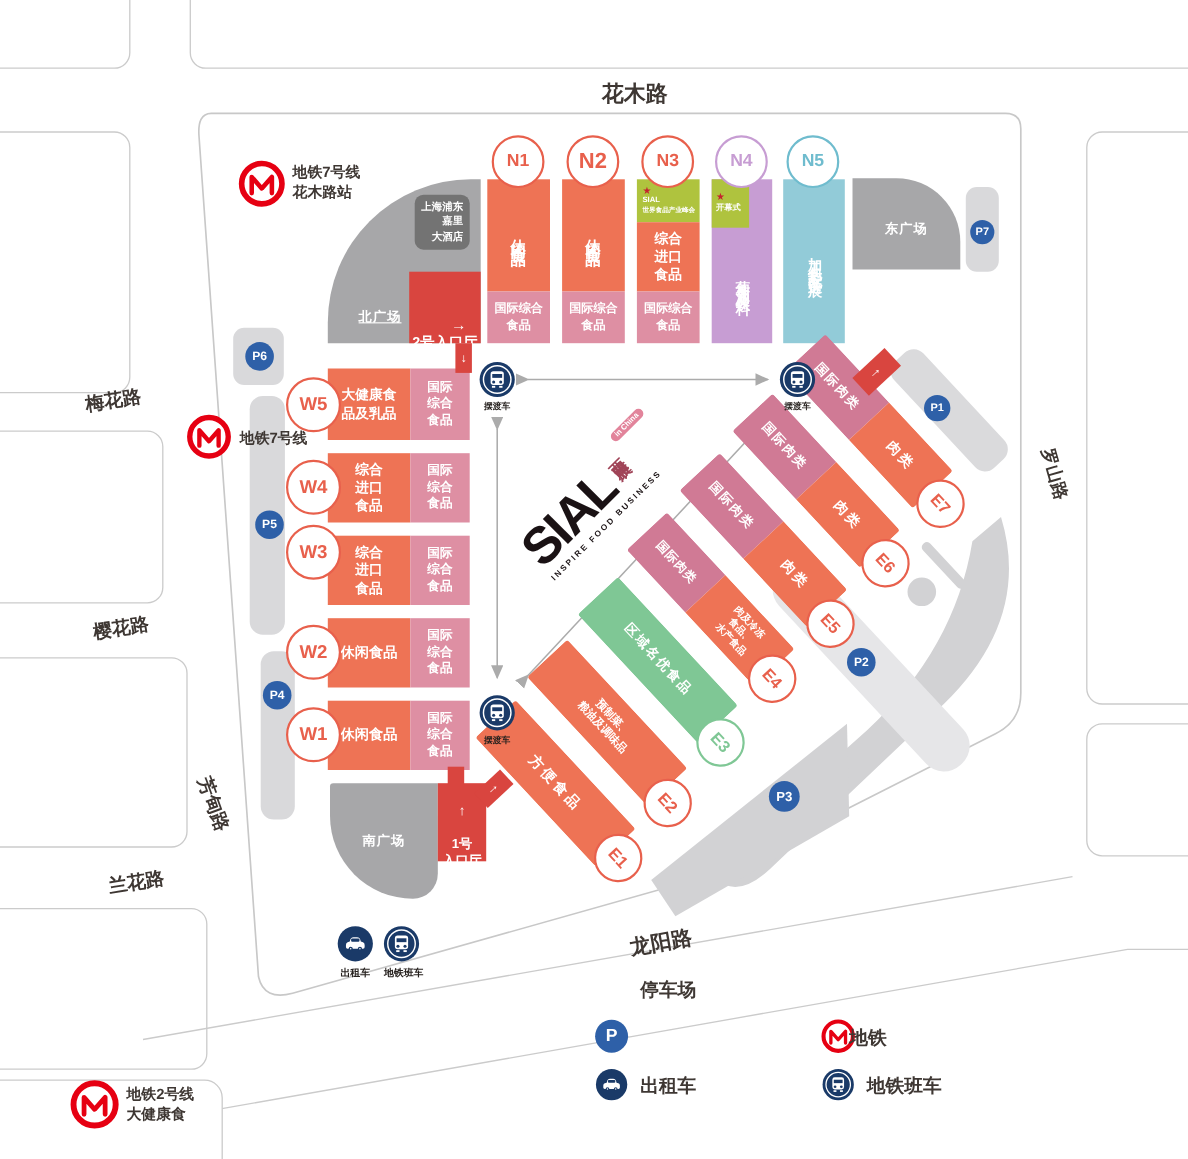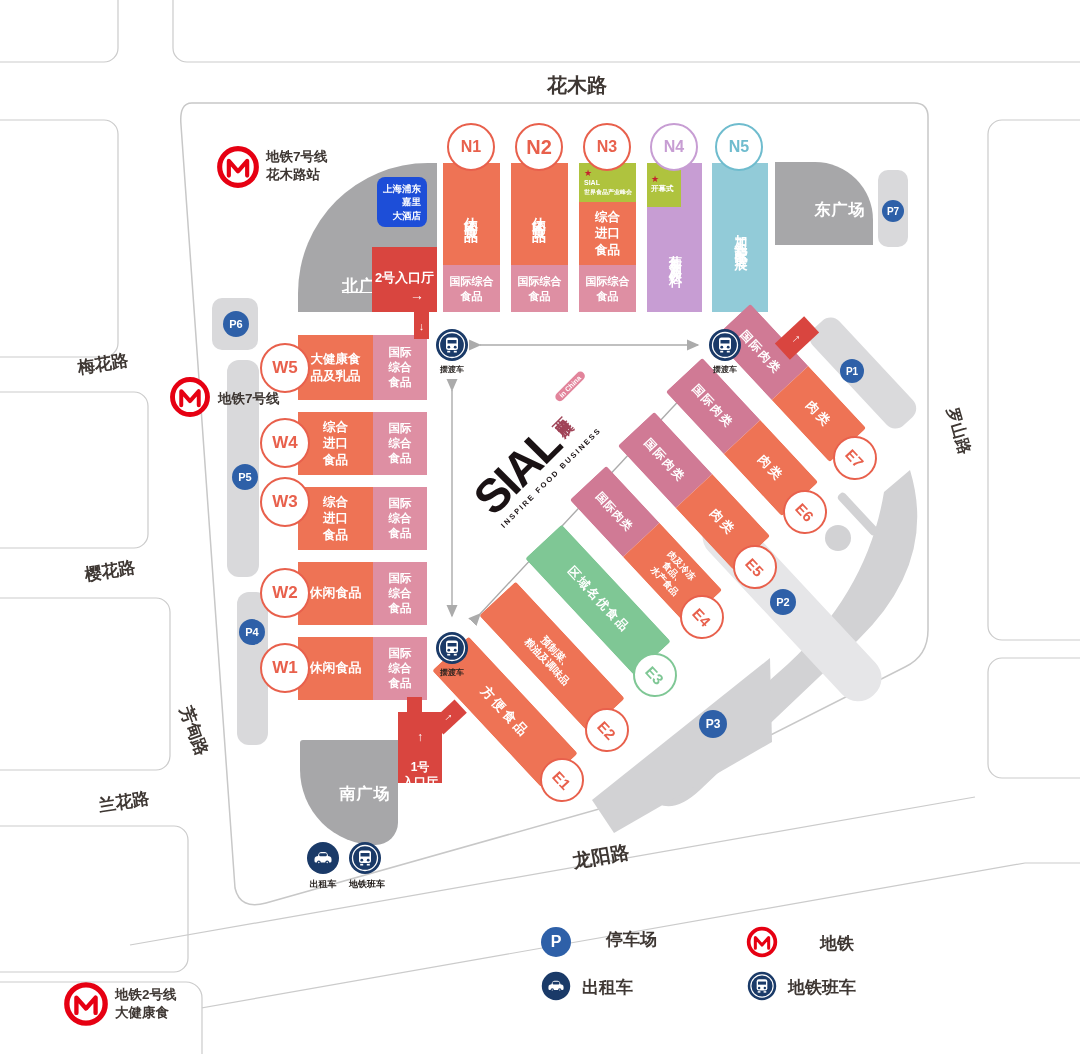--- a/index.html
+++ b/index.html
@@ -1,21 +1,21 @@
 <!DOCTYPE html>
 <html><head>
 <meta charset="utf-8">
 <style>
   html,body{margin:0;padding:0;background:#fff;}
   #map{position:relative;width:1080px;height:1054px;overflow:hidden;background:#fff;
        font-family:"Liberation Sans","DejaVu Sans",sans-serif;}
   .abs{position:absolute;}
   svg.bg{position:absolute;left:0;top:0;z-index:0;}
   .plaza{position:absolute;background:#A7A7A9;z-index:2;color:#fff;font-weight:bold;}
-  .plaza .plabel{position:absolute;font-size:16px;letter-spacing:1px;white-space:nowrap;margin-left:16px;}
+  .plaza .plabel{position:absolute;font-size:12px;letter-spacing:1px;white-space:nowrap;}
   .hall{position:absolute;display:flex;flex-direction:column;z-index:3;border-radius:2px;}
   .wrow{flex-direction:row;}
   .sec{display:flex;align-items:center;justify-content:center;color:#fff;font-weight:bold;
        text-align:center;white-space:pre-line;line-height:1.3;}
   .orange{background:#EE7355;} .pinksec{background:#DE8FA3;} .rose{background:#D07A95;}
   .greensec{background:#7FC795;} .ygreen{background:#AFC33E;} .purple{background:#C79DD3;}
   .teal{background:#92CBD8;}
   .vtext{writing-mode:vertical-rl;letter-spacing:4px;}
   .circle{position:absolute;background:#fff;border-radius:50%;display:flex;align-items:center;
           justify-content:center;font-weight:bold;transform:translate(-50%,-50%);z-index:5;}
@@ -30,21 +30,21 @@
   .entrance{position:absolute;background:#D9453F;color:#fff;font-weight:bold;z-index:4;
             text-align:center;white-space:pre-line;}
   .roadlbl{position:absolute;color:#3E3733;font-weight:bold;transform:translate(-50%,-50%);
            white-space:nowrap;z-index:2;}
   .mlabel{position:absolute;color:#3E3733;font-weight:bold;font-size:13.5px;line-height:1.35;z-index:6;white-space:pre-line;}
   .iconlbl{position:absolute;color:#26211e;font-weight:bold;transform:translate(-50%,0);
            text-align:center;z-index:6;white-space:nowrap;}
   .icon{position:absolute;z-index:6;}
   .legendlbl{position:absolute;color:#3E3733;font-weight:bold;font-size:17px;z-index:6;white-space:nowrap;}
   .star{color:#C4232E;font-size:9px;line-height:1;}
-  .hotel{position:absolute;background:#1d4ed8;border-radius:8px;color:#fff;font-weight:bold;
+  .hotel{position:absolute;background:#737373;border-radius:8px;color:#fff;font-weight:bold;
          font-size:9.5px;line-height:1.4;text-align:right;z-index:3;white-space:pre-line;
          display:flex;align-items:center;justify-content:flex-end;padding:3px 6px;box-sizing:border-box;}
   .sial{position:absolute;left:545px;top:452px;transform:translate(-50%,-50%) rotate(-45deg);
         z-index:4;text-align:left;}
   .sialrow{display:flex;align-items:flex-start;}
   .sialname{font-size:47px;font-weight:900;color:#1A1214;letter-spacing:-2px;line-height:.9;}
   .sialcn{writing-mode:vertical-rl;font-size:15px;font-weight:bold;color:#A04458;letter-spacing:2px;margin-left:4px;margin-top:2px;}
   .sialbadge{background:#E2849B;color:#fff;font-size:7px;font-weight:bold;border-radius:6px;
              padding:1px 5px;margin-left:6px;margin-top:-6px;}
   .sialtag{font-size:7.5px;font-weight:bold;color:#1A1214;letter-spacing:2.1px;margin-top:3px;}
@@ -123,21 +123,21 @@
   <div class="roadlbl" style="left:601px;top:857px;font-size:19px;transform:translate(-50%,-50%) rotate(-10deg);">龙阳路</div>
 
   <div class="plaza" style="left:298px;top:163px;width:139px;height:149px;border-radius:130px 0 0 0;">
     <span class="plabel" style="left:28px;bottom:15px;text-decoration:underline;">北广场</span>
   </div>
   <div class="hotel" style="left:377px;top:177px;width:50px;height:50px;">上海浦东嘉里
 大酒店</div>
   <div class="plaza" style="left:775px;top:162px;width:98px;height:83px;border-radius:0 58px 0 0;">
     <span class="plabel" style="left:0;top:38px;width:100%;text-align:center;">东广场</span>
   </div>
-  <div class="plaza" style="left:300px;top:740px;width:98px;height:105px;border-radius:4px 0 30px 100px;font-family:Liberation Serif, serif;">
+  <div class="plaza" style="left:300px;top:712px;width:98px;height:105px;border-radius:4px 0 30px 100px;font-family:Liberation Serif, serif;">
     <span class="plabel" style="left:0;top:44px;width:100%;text-align:center;">南广场</span>
   </div>
 
   <div class="abs" style="left:212px;top:298px;width:46px;height:52px;background:#D9D9DB;border-radius:10px;z-index:1;"></div>
   <div class="abs" style="left:227px;top:360px;width:32px;height:217px;background:#D9D9DB;border-radius:12px;z-index:1;"></div>
   <div class="abs" style="left:237px;top:592px;width:31px;height:153px;background:#D9D9DB;border-radius:12px;z-index:1;"></div>
   <div class="abs" style="left:878px;top:170px;width:30px;height:77px;background:#D9D9DB;border-radius:10px;z-index:1;"></div>
   <div class="abs" style="left:863px;top:373px;width:132px;height:36px;background:#DADADC;border-radius:12px;transform:translate(-50%,-50%) rotate(47deg);z-index:1;"></div>
   <div class="abs" style="left:792px;top:607px;width:240px;height:46px;background:#E6E6E8;border-radius:22px;transform:translate(-50%,-50%) rotate(47deg);z-index:1;"></div>
   <div class="abs" style="left:838px;top:538px;width:26px;height:26px;background:#D2D2D4;border-radius:50%;z-index:1;transform:translate(-50%,-50%);"></div>
@@ -252,21 +252,21 @@
   </div>
   <div class="circle ccoral ecircle" style="left:562px;top:780px;width:40px;height:40px;font-size:15px;">E1</div>
   <div class="circle ccoral ecircle" style="left:607px;top:730px;width:40px;height:40px;font-size:15px;">E2</div>
   <div class="circle cgreen ecircle" style="left:655px;top:675px;width:40px;height:40px;font-size:15px;">E3</div>
   <div class="circle ccoral ecircle" style="left:702px;top:617px;width:40px;height:40px;font-size:15px;">E4</div>
   <div class="circle ccoral ecircle" style="left:755px;top:567px;width:40px;height:40px;font-size:15px;">E5</div>
   <div class="circle ccoral ecircle" style="left:805px;top:512px;width:40px;height:40px;font-size:15px;">E6</div>
   <div class="circle ccoral ecircle" style="left:855px;top:458px;width:40px;height:40px;font-size:15px;">E7</div>
 
   <div class="entrance" style="left:372px;top:247px;width:65px;height:65px;font-size:13px;">
-    <div style="margin-top:7px;">2号入口厅</div>
+    <div style="margin-top:40px;">2号入口厅</div>
     <div class="abs" style="left:38px;top:40px;font-size:14px;">→</div>
   </div>
   <div class="conn" style="left:414px;top:312px;width:15px;height:27px;font-size:11px;">
       <span>↓</span>
     </div>
 
   <div class="conn" style="left:786px;top:318px;width:22px;height:40px;font-size:13px;transform:rotate(47deg);">
       <span>↑</span>
     </div>
 
@@ -328,27 +328,27 @@
   <svg class="icon" style="left:305px;top:840px;" width="36" height="36" viewBox="-18 -18 36 36">
       <use href="#taxig"></use>
     </svg>
   <div class="iconlbl" style="left:323px;top:878px;font-size:9px;">出租车</div>
   <svg class="icon" style="left:347px;top:840px;" width="36" height="36" viewBox="-18 -18 36 36">
       <use href="#busg"></use>
     </svg>
   <div class="iconlbl" style="left:367px;top:878px;font-size:9px;">地铁班车</div>
 
   <div class="pbadge" style="left:556px;top:942px;width:30px;height:30px;font-size:16px;background:#2E60A8;">P</div>
-  <div class="legendlbl" style="left:582px;top:928px;margin-left:24px;">停车场</div>
+  <div class="legendlbl" style="left:582px;top:888px;">停车场</div>
   <svg class="icon" style="left:540px;top:970px;" width="32" height="32" viewBox="-18 -18 36 36">
       <use href="#taxig"></use>
     </svg>
   <div class="legendlbl" style="left:582px;top:976px;">出租车</div>
   <svg class="icon" style="left:746px;top:926px;" width="32" height="32" viewBox="-18 -18 36 36">
       <use href="#metrog"></use>
     </svg>
-  <div class="legendlbl" style="left:820px;top:932px;">地铁</div>
+  <div class="legendlbl" style="left:772px;top:932px;">地铁</div>
   <svg class="icon" style="left:746px;top:970px;" width="32" height="32" viewBox="-18 -18 36 36">
       <use href="#busg"></use>
     </svg>
   <div class="legendlbl" style="left:788px;top:976px;">地铁班车</div>
 
 </div>
 
 </body></html>

